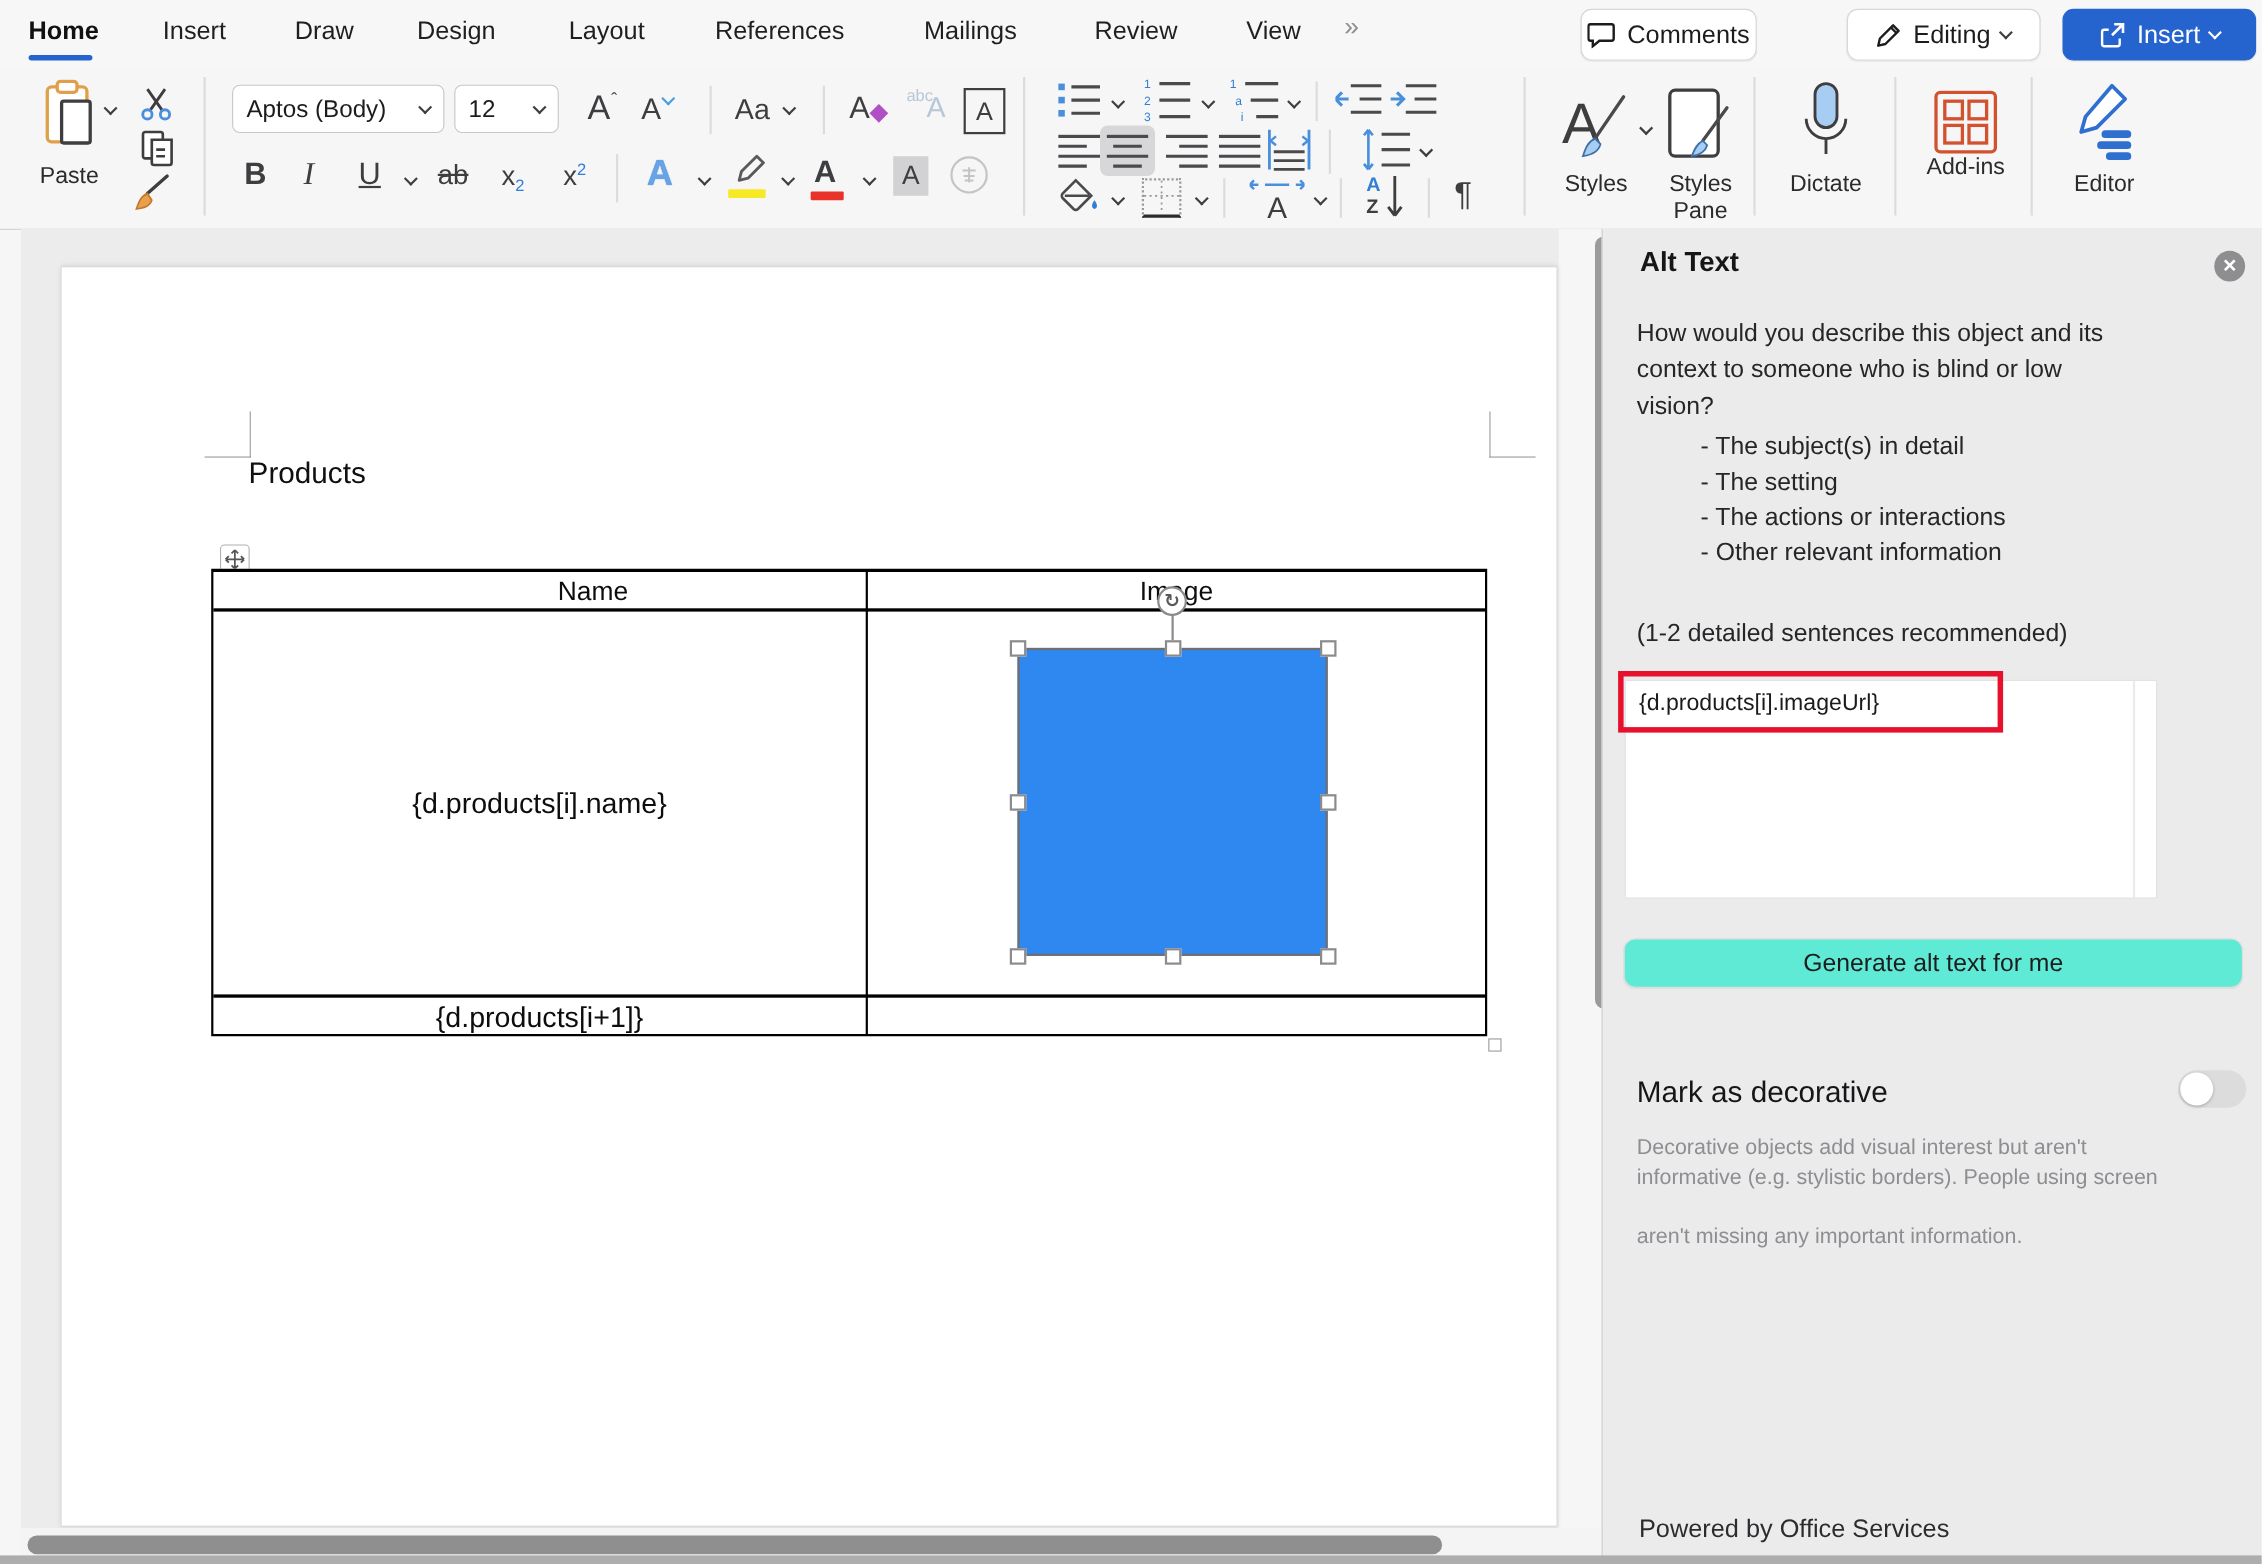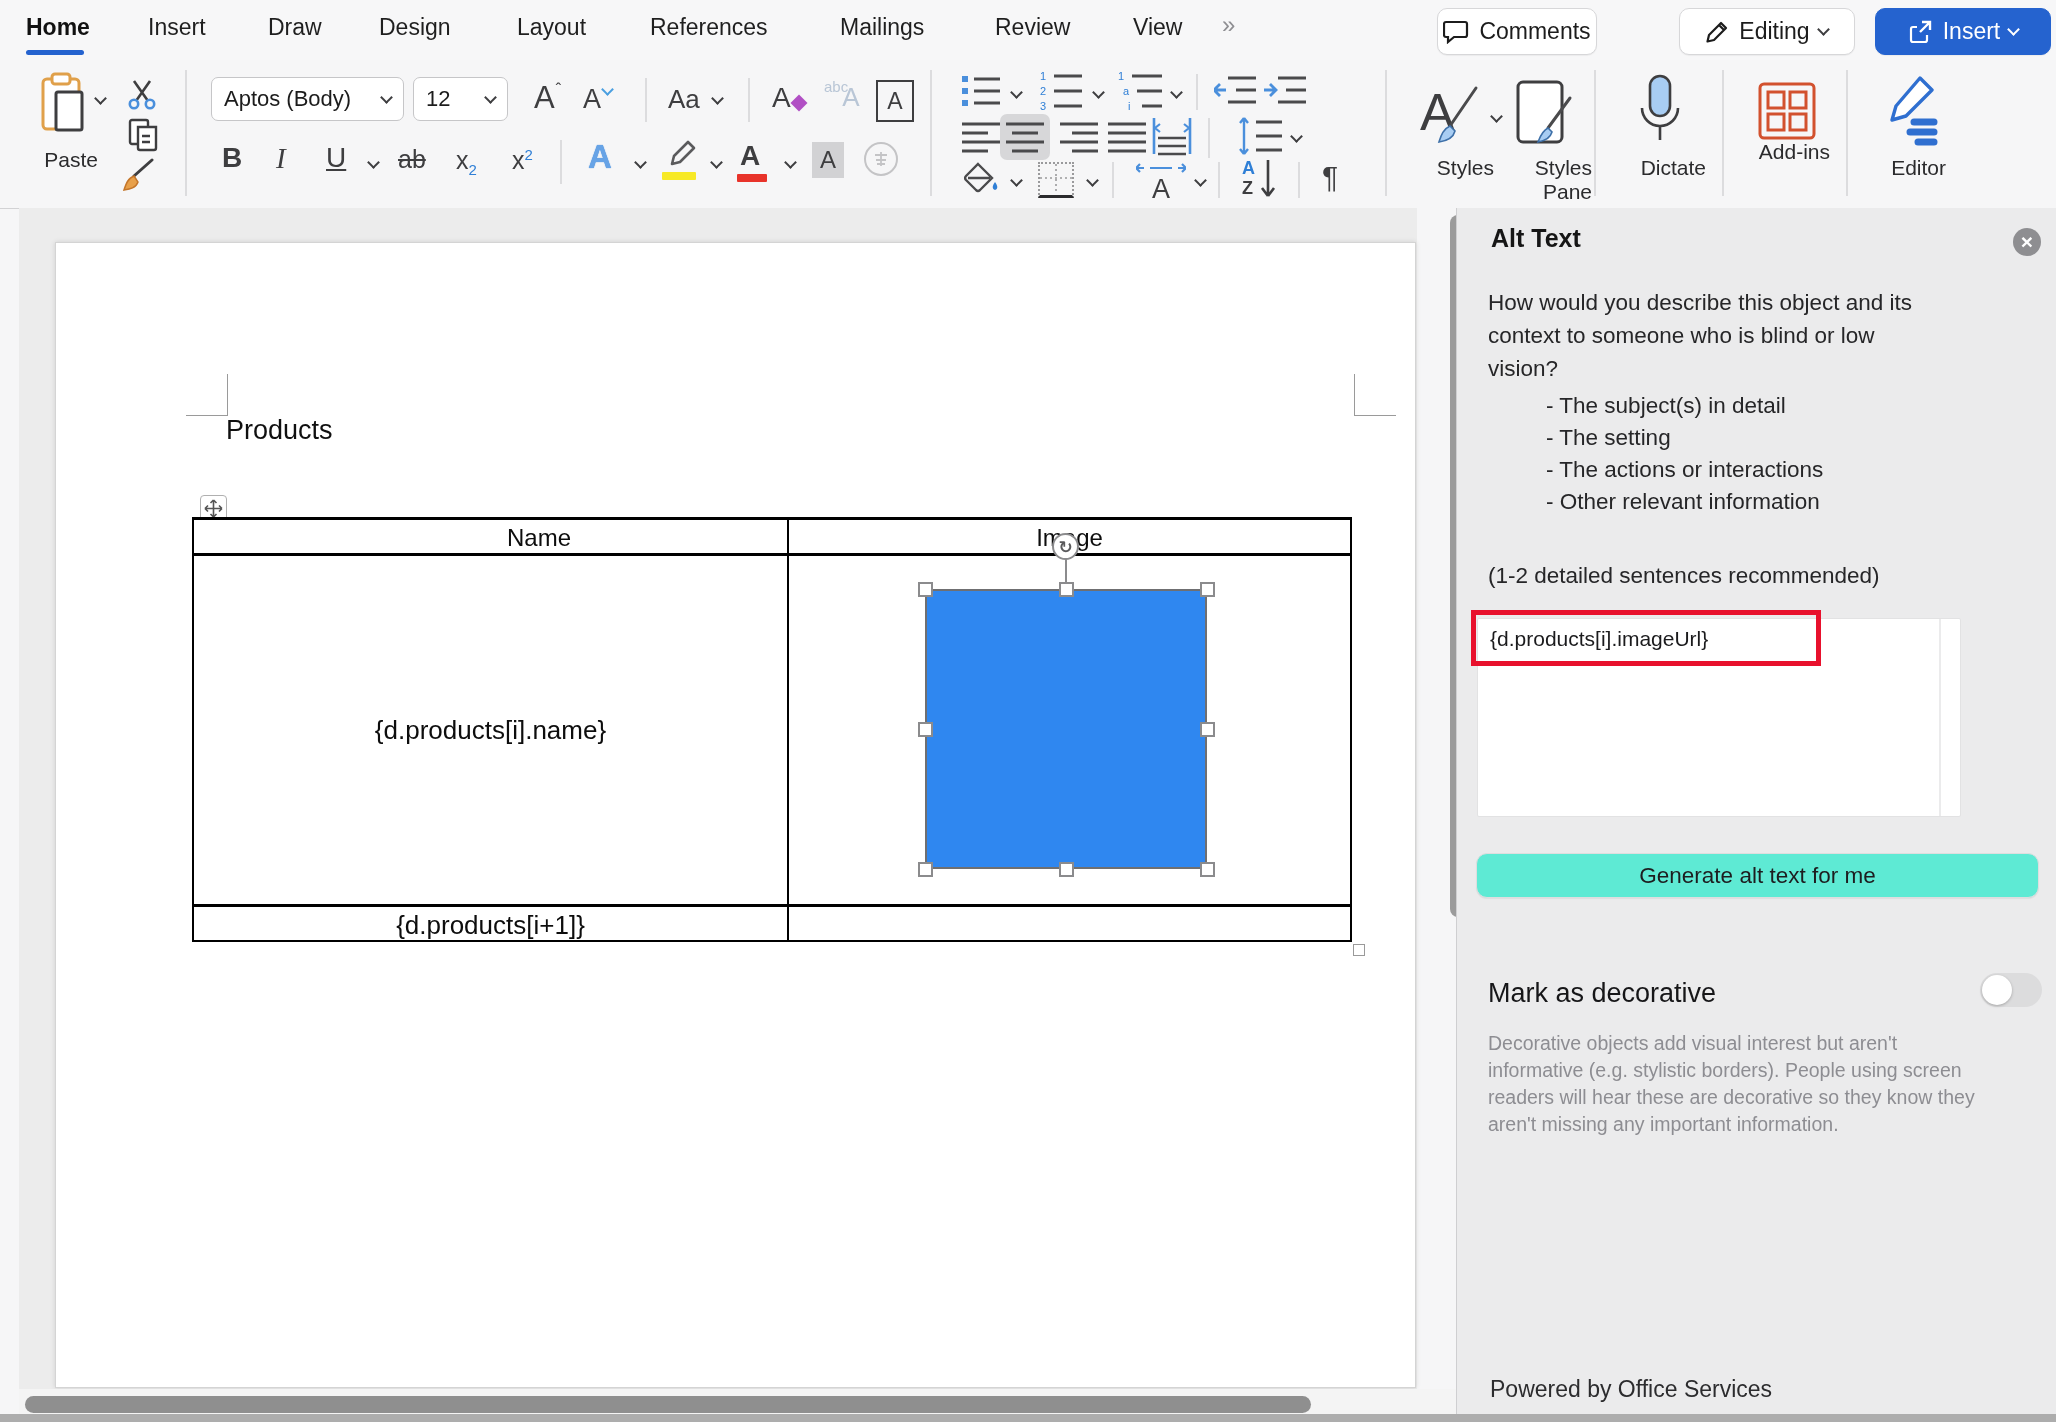--- a/index.html
+++ b/index.html
@@ -18,21 +18,21 @@
           gap:9px;font-size:23px;color:#1c1c1c;box-sizing:border-box;}
   .topbtn.share{background:#2563cf;border-color:#2563cf;color:#fff;}
   .chev{display:inline-block;width:9px;height:9px;border-right:2.4px solid #3e3e40;border-bottom:2.4px solid #3e3e40;transform:rotate(45deg);}
   .chev.white{border-color:#fff;}
   .chev.sm{width:7px;height:7px;border-width:2px;}
 
   
   .ribbon{position:absolute;left:0;top:60px;width:2056px;height:148px;background:#f6f6f7;border-bottom:1.5px solid #d2d2d4;}
   .rdiv{position:absolute;top:10px;width:1.5px;height:126px;background:#dcdcde;}
   .ricon{position:absolute;color:#3e3e40;}
-  .rlabel{position:absolute;font-size:21px;color:#2b2b2d;text-align:right;}
+  .rlabel{position:absolute;font-size:21px;color:#2b2b2d;text-align:center;}
   .combo{position:absolute;background:#fff;border:1.5px solid #c6c6c8;border-radius:7px;height:44px;
          display:flex;align-items:center;font-size:22px;color:#1c1c1c;box-sizing:border-box;padding:0 12px;}
   .combo .chev{margin-left:auto;}
   .glyphbtn{position:absolute;font-size:26px;color:#3e3e40;}
   .sel-bg{position:absolute;background:#d7d7d9;border-radius:7px;}
   .bar{position:absolute;height:8px;border-radius:1px;}
 
   
   .docarea{position:absolute;left:0;top:208px;width:1456px;height:1214px;background:#ececec;overflow:hidden;margin-left:19px;}
   .gutter{position:absolute;left:1398px;top:0;width:58px;height:1214px;background:#f6f6f7;}
@@ -471,20 +471,19 @@
       <span>Generate alt text for me</span>
     </div>
 
     <div class="dec-label">Mark as decorative</div>
     <div class="toggle">
         <div class="knob"></div>
       </div>
 
     <div class="dec-desc" style="left:31px;top:822px">Decorative objects add visual interest but aren't</div>
     <div class="dec-desc" style="left:31px;top:849px">informative (e.g. stylistic borders). People using screen</div>
-    <div class="dec-desc" style="left:31px;top:876px">readers will hear these are decorative so they know they</div>
     <div class="dec-desc" style="left:31px;top:903px">aren't missing any important information.</div>
 
     <div class="panel-footer">Powered by Office Services</div>
   </div>
 
   <div class="bottomstrip"></div>
 </div>
 
 </body></html>

